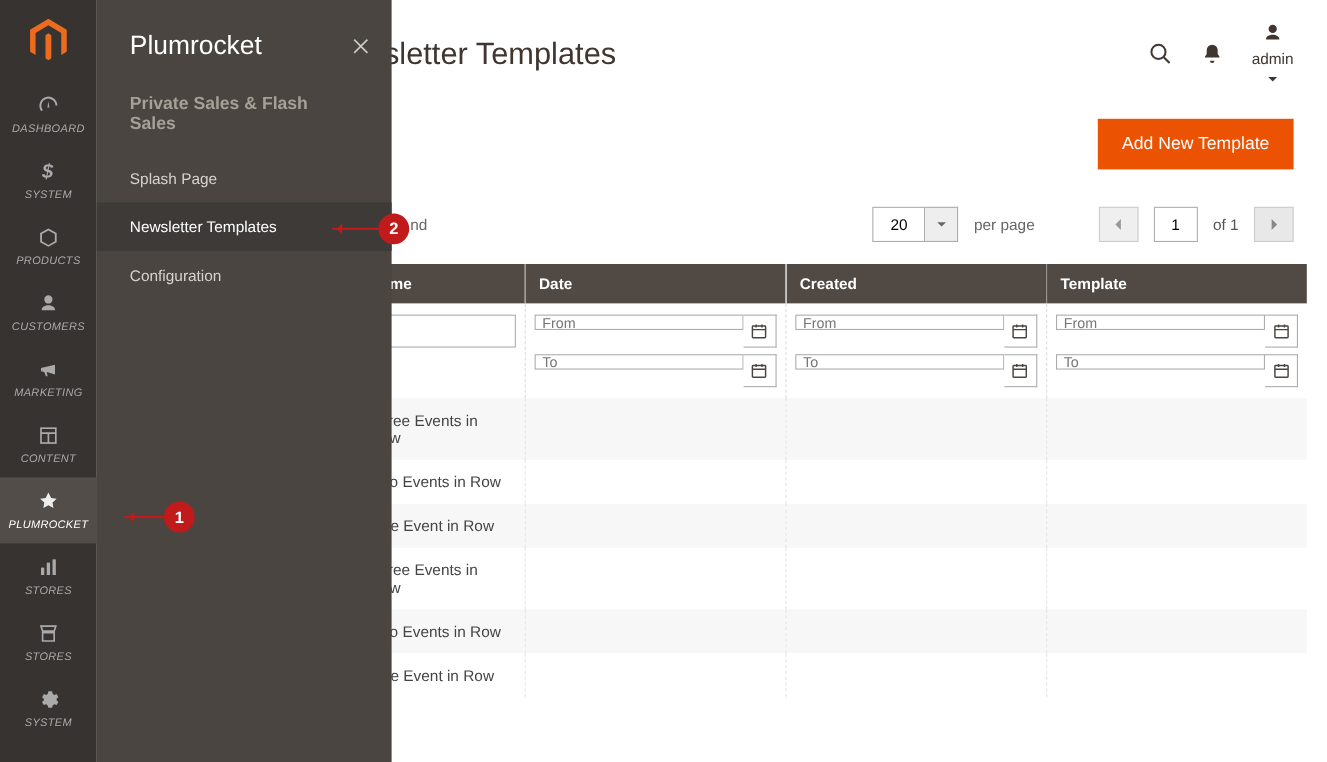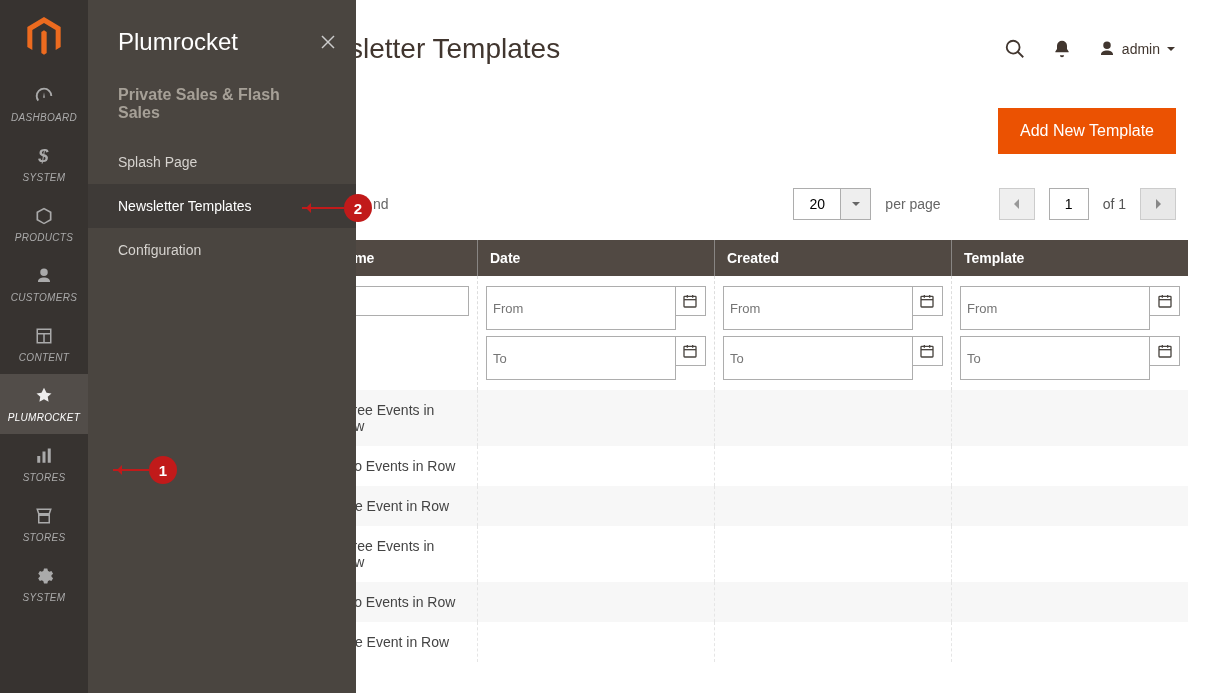--- a/index.html
+++ b/index.html
@@ -92,21 +92,21 @@
   }
   .page-header {
     display:flex;
     align-items:center;
     justify-content: space-between;
     padding: 20px 30px 0 30px;
     height: 78px;
   }
   .page-title { font-size: 28px; font-weight: 400; color:#41362f; margin-left: 175px;}
   .header-right { display:flex; align-items:center; gap: 26px; color:#41362f;}
-  .admin-user { display:flex; align-items:center; gap:6px; font-size:14px;}
+  .admin-user { display:flex; align-items:center; gap:6px; font-size:14px;flex-direction:column;}
 
   .actions-bar {
     display:flex;
     justify-content: flex-end;
     padding: 30px 30px 24px 30px;
   }
   .primary-btn {
     background: #eb5202;
     color:#fff;
     border:none;
@@ -158,21 +158,21 @@
     background:#fff; padding: 10px 8px; vertical-align: top;
     border-right: 1px dashed #ddd;
   }
   .grid .filter-row td:last-child{border-right:none;}
   .filter-input {
     width: 100%; height: 30px; border:1px solid #adadad; padding: 0 6px; font-size:13px;
   }
   .date-input-wrap { display:flex; margin-bottom:6px;}
   .date-input-wrap:last-child{margin-bottom:0;}
   .date-input {
-    flex:1; height:44px; border:1px solid #adadad; padding:0 6px; font-size:13px; color:#999;
+    flex:1; height:14px; border:1px solid #adadad; padding:0 6px; font-size:13px; color:#999;
   }
   .cal-btn {
     width:30px; height:30px; border:1px solid #adadad; border-left:none; background:#fff;
     display:flex;align-items:center;justify-content:center; cursor:pointer;
   }
   .grid tbody tr.data-row td {
     padding: 12px 12px; color:#444; border-right:1px dashed #e5e5e5;
   }
   .grid tbody tr.data-row td:last-child{border-right:none;}
   .grid tbody tr.data-row:nth-child(even) td { background:#f7f7f7;}
@@ -435,20 +435,28 @@
   <div class="nav-item">
     <span class="icon">
         <svg width="18" height="20" viewBox="0 0 24 24" fill="#aaa">
           <path d="M12 12a5 5 0 1 0-5-5 5 5 0 0 0 5 5zm0 2c-4 0-8 2-8 5v1h16v-1c0-3-4-5-8-5z"></path>
         </svg>
       </span>
     <span class="lbl">CUSTOMERS</span>
   </div>
   <div class="nav-item">
     <span class="icon">
+        <svg width="20" height="18" viewBox="0 0 24 24" fill="#aaa">
+          <path d="M3 10v4l4 1 2 5h2l-1-5 10 3V6L3 10z"></path>
+        </svg>
+      </span>
+    <span class="lbl">MARKETING</span>
+  </div>
+  <div class="nav-item">
+    <span class="icon">
         <svg width="18" height="18" viewBox="0 0 24 24" fill="none" stroke="#aaa" stroke-width="2">
           <rect x="3" y="3" width="18" height="18"></rect>
           <line x1="3" y1="9" x2="21" y2="9"></line>
           <line x1="12" y1="9" x2="12" y2="21"></line>
         </svg>
       </span>
     <span class="lbl">CONTENT</span>
   </div>
   <div class="nav-item active">
     <span class="icon">

